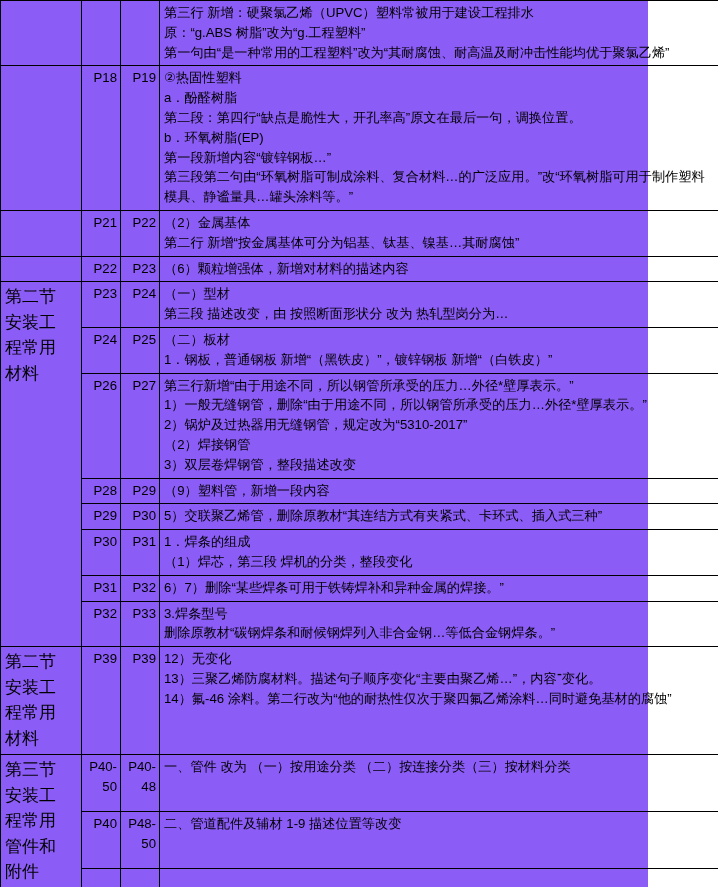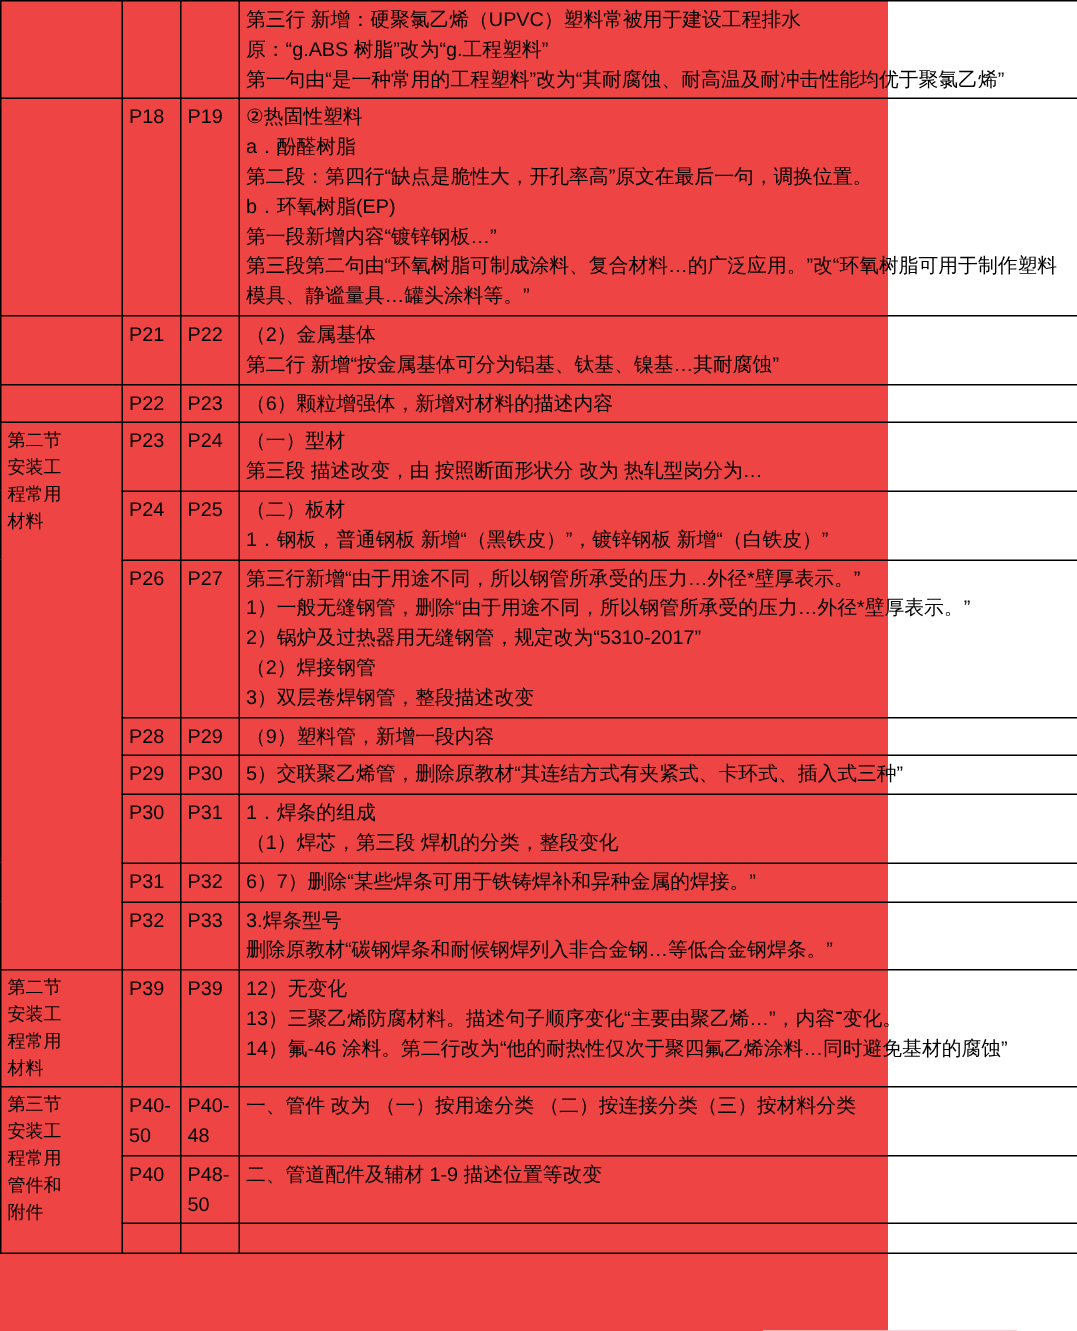--- a/index.html
+++ b/index.html
@@ -1,25 +1,25 @@
 <!DOCTYPE html>
 <html><head>
 <meta charset="utf-8">
 <style>
   html,body{margin:0;padding:0;background:#fff;}
   body{font-family:"Liberation Sans","DejaVu Sans",sans-serif;color:#000;}
-  .page{width:592px;height:887px;position:relative;background:#ef4444;box-sizing:border-box;}
+  .page{width:648px;height:887px;position:relative;background:#8b5cf6;box-sizing:border-box;}
   table{border-collapse:collapse;width:718px;table-layout:fixed;}
   col.c1{width:81px;}
   col.c2{width:39px;}
   col.c3{width:39px;}
   col.c4{width:559px;}
   td{border:1px solid #000;vertical-align:top;padding:2px 3px 3px 4px;font-size:13.2px;line-height:1.48;}
-  td.sec{font-size:12px;line-height:1.5;}
-  td.pg{text-align:left;font-size:13.2px;line-height:1.5;margin-top:38px;}
+  td.sec{font-size:17px;line-height:1.5;}
+  td.pg{text-align:right;font-size:13.2px;line-height:1.5;margin-top:38px;}
   td.body{font-size:13.2px;line-height:1.5;}
   .ln{display:block;white-space:normal;}
 </style>
 </head>
 <body>
 
 <div class="page">
   <table>
     <colgroup>
         <col class="c1">

